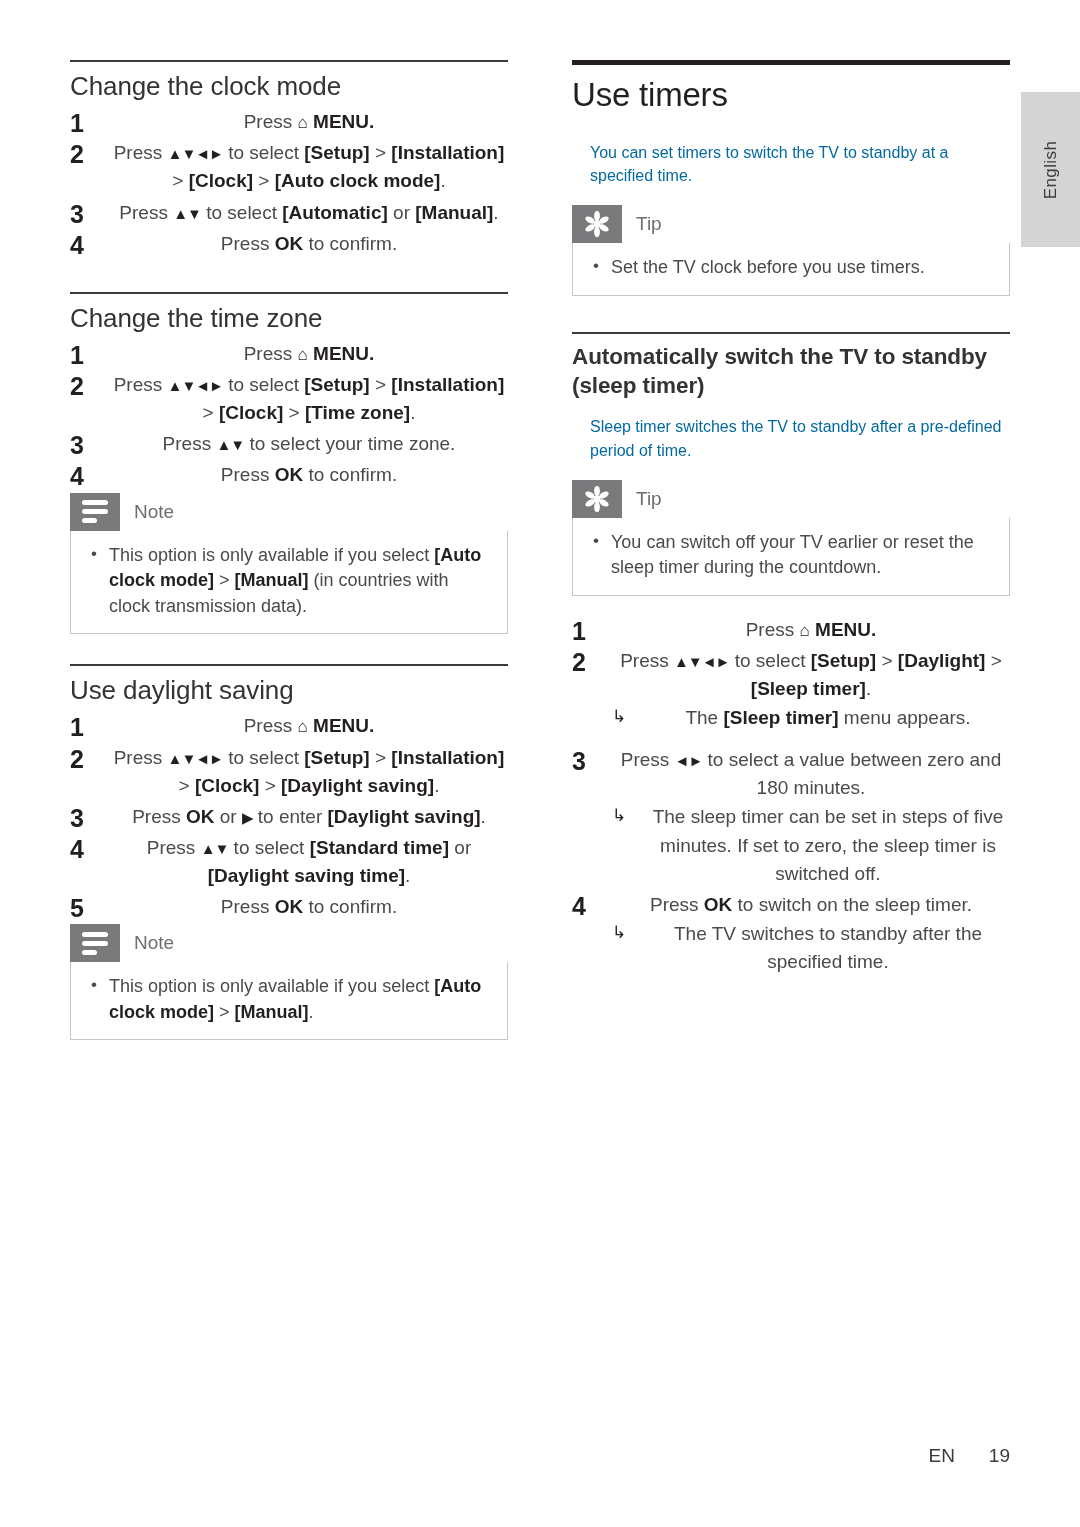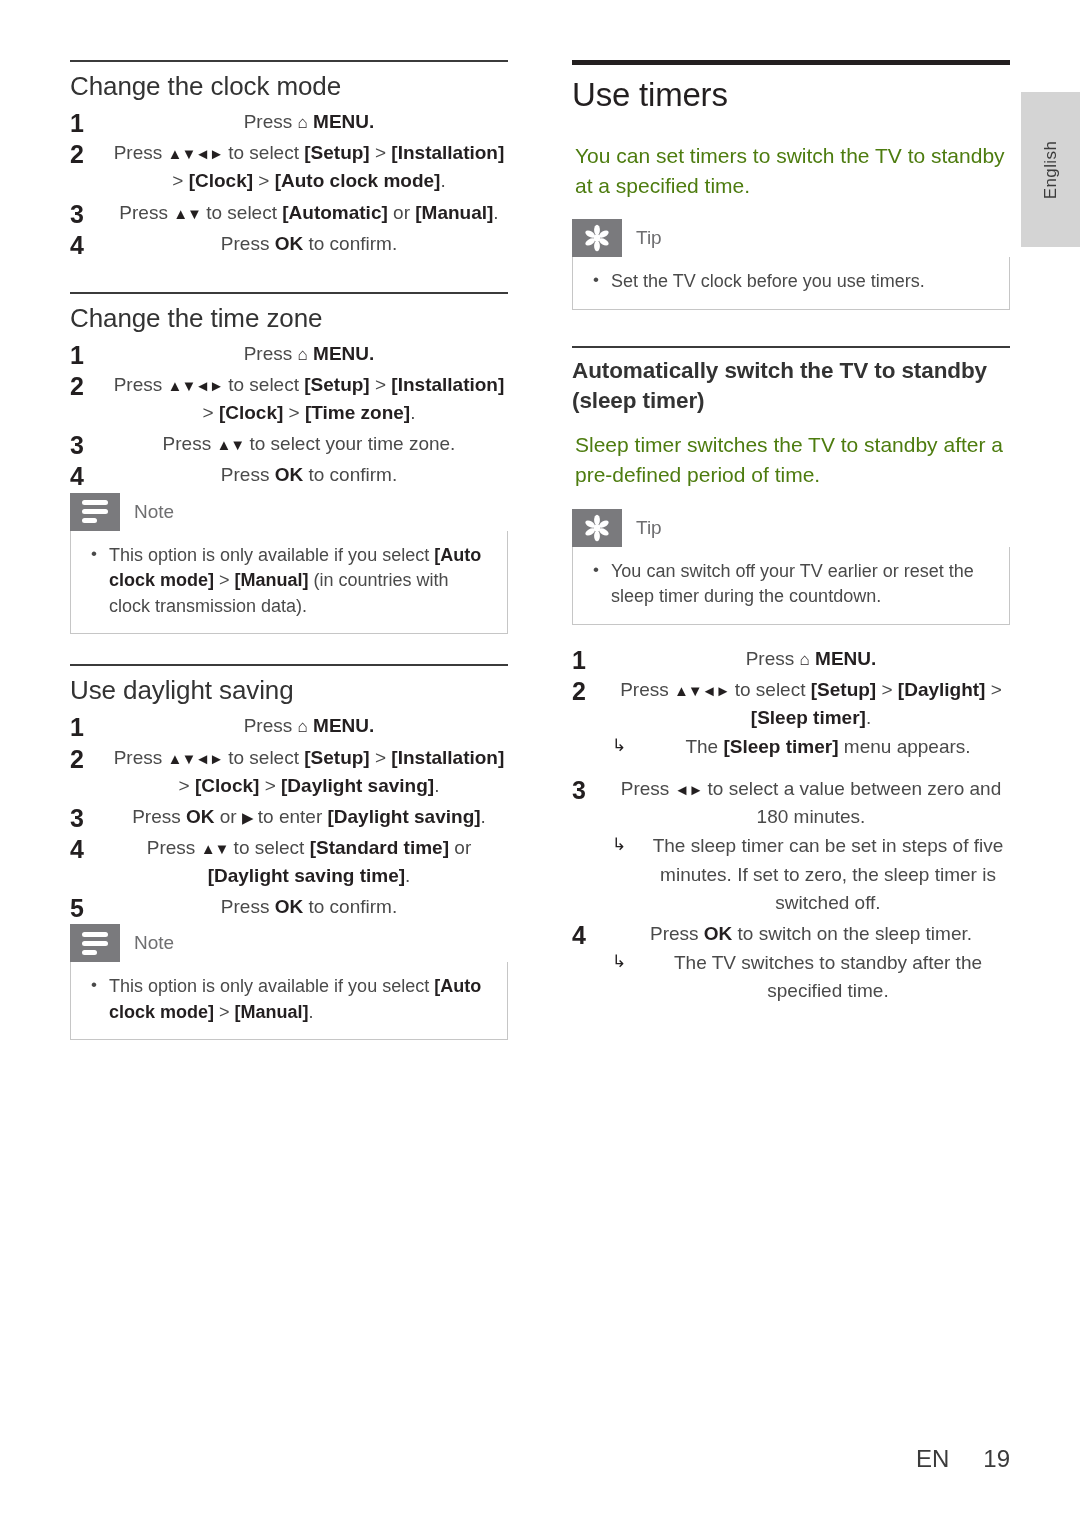--- a/index.html
+++ b/index.html
@@ -67,24 +67,24 @@
     font-size: 22.5px;
     font-weight: 700;
     color: #333333;
     margin: 2px 0 14px 0;
     line-height: 1.33;
     letter-spacing: -0.1px;
   }
 
   
   p.body-text {
-    font-size: 21px;
+    font-size: 16px;
     line-height: 1.45;
-    color: #4d7c0f;
-    margin: 0 0 18px 3px;
+    color: #0369a1;
+    margin: 0 0 18px 18px;
     font-weight: 400;
   }
 
   
   ol.steps {
     list-style: none;
     margin: 0;
     padding: 0;
     counter-reset: stepctr;
     text-align: center;
@@ -212,21 +212,21 @@
     letter-spacing: 0.4px;
   }
 
   
   .footer {
     position: absolute;
     left: 0;
     top: 1445px;
     width: 1010px;
     text-align: right;
-    font-size: 24px;
+    font-size: 19px;
     color: #3b3b3b;
   }
   .footer .pg { display: inline-block; margin-left: 34px; }
 </style>
 </head>
 <body>
 
 <div class="page">
 
   <div class="col col-left">

